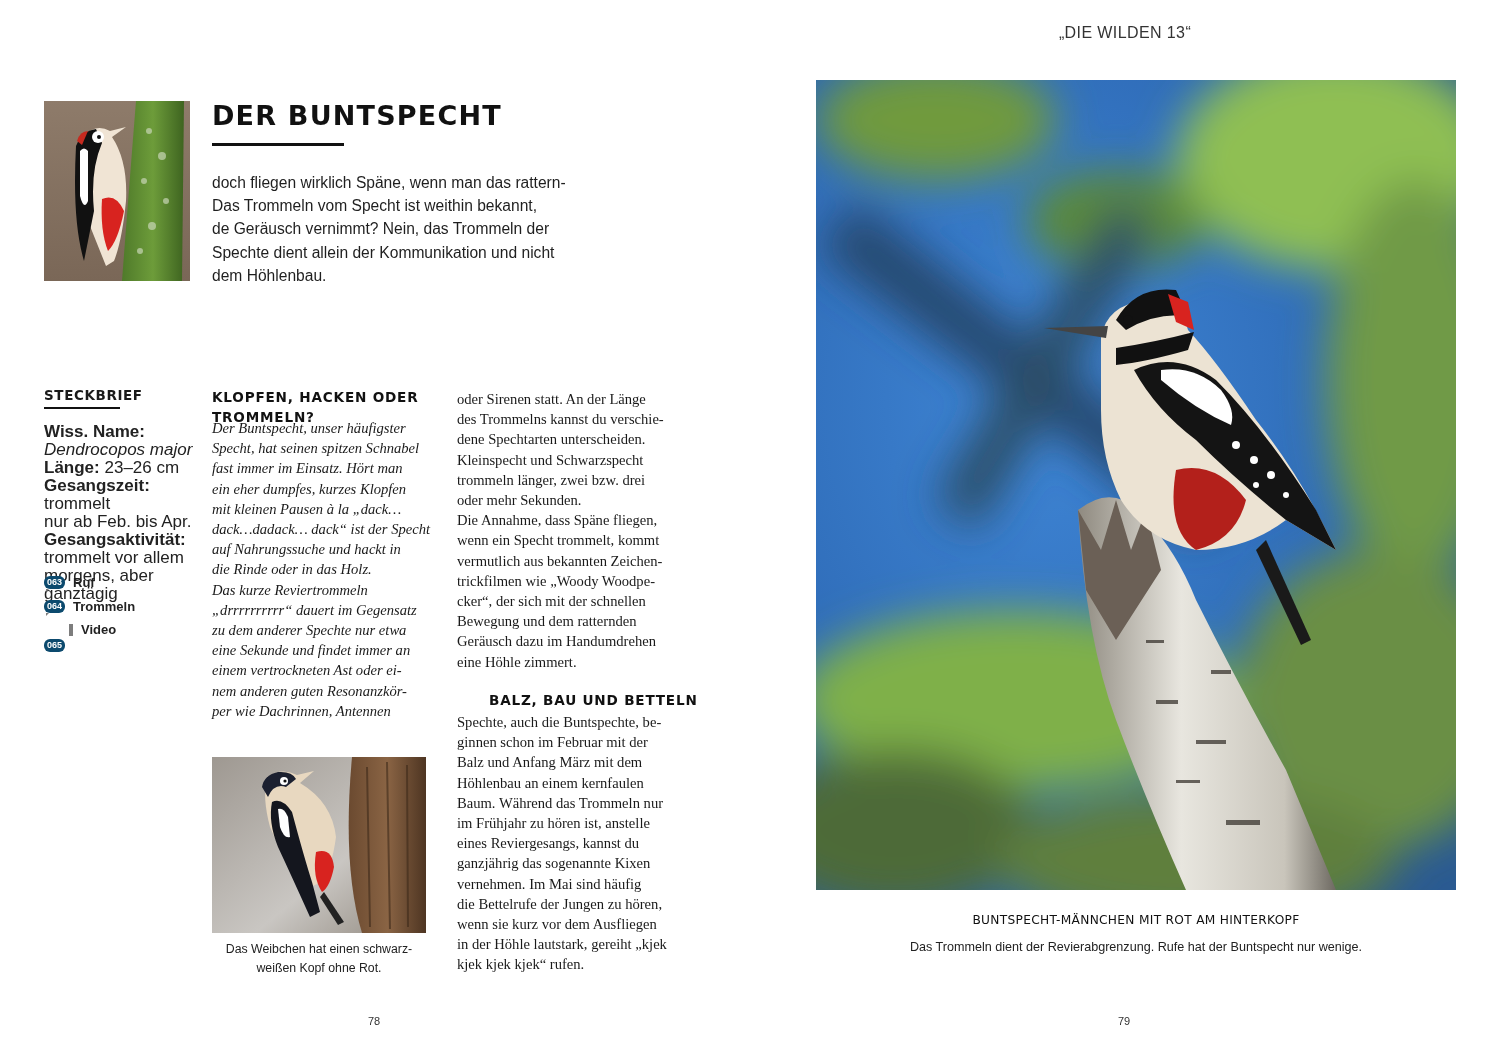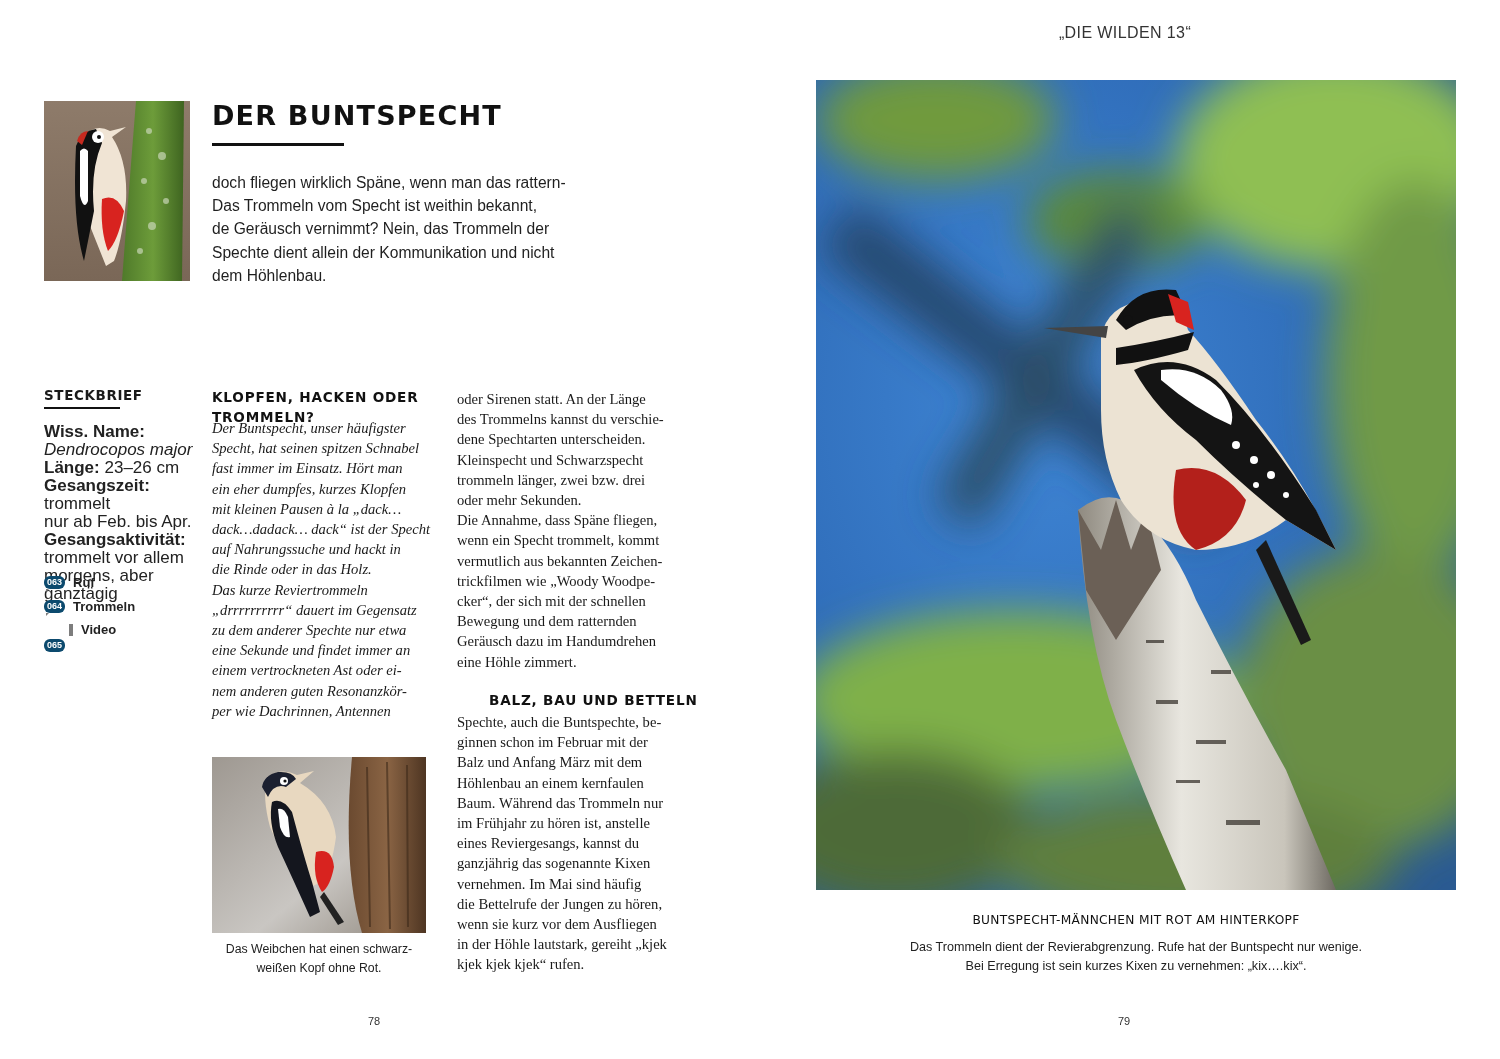--- a/index.html
+++ b/index.html
@@ -284,17 +284,16 @@
         <circle cx="440" cy="405" r="3"></circle>
         <circle cx="470" cy="415" r="3"></circle>
       </g>
     <path d="M360 390 Q400 380 430 420 Q420 460 380 470 Q350 450 360 390Z" fill="#b3201b"></path>
     <path d="M450 460 L495 560 L485 565 L440 470Z" fill="#1a1a1a"></path>
   </svg>
 </div>
 <div class="abs main-caption-title">BUNTSPECHT-MÄNNCHEN MIT ROT AM HINTERKOPF</div>
 <div class="abs main-caption-text">
   <div>Das Trommeln dient der Revierabgrenzung. Rufe hat der Buntspecht nur wenige.</div>
-  <div>Bei Erregung ist sein kurzes Kixen zu vernehmen: „kix….kix“.</div>
 </div>
 
 <div class="abs page-number pn-left">78</div>
 <div class="abs page-number pn-right">79</div>
 
 </body></html>

